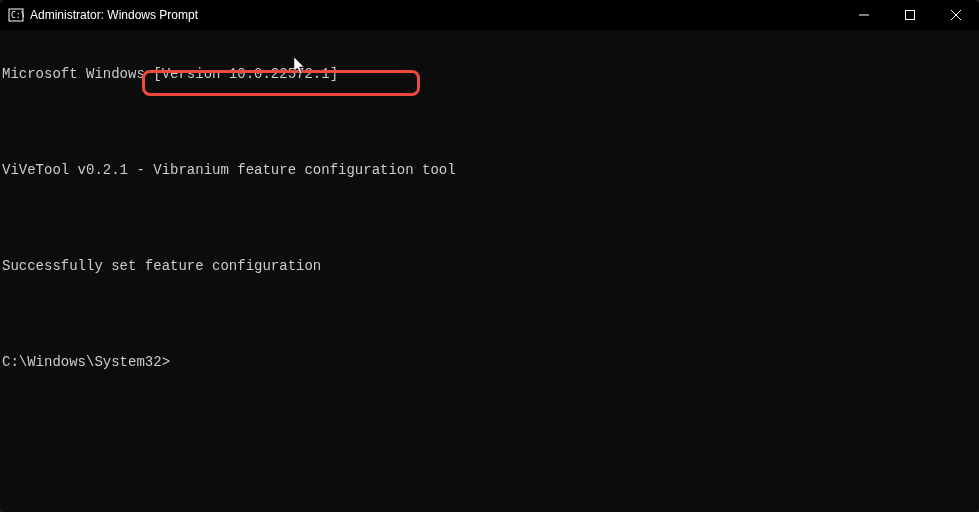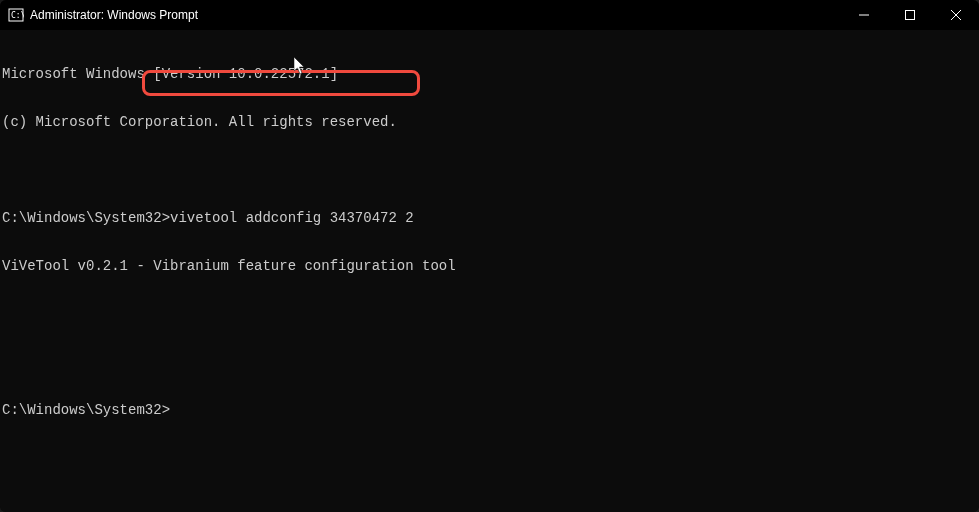--- a/index.html
+++ b/index.html
@@ -115,25 +115,24 @@
       <div class="window-control close">
         <svg width="10" height="10" viewBox="0 0 10 10">
           <line x1="0" y1="0" x2="10" y2="10" stroke="#ffffff" stroke-width="1"></line>
           <line x1="10" y1="0" x2="0" y2="10" stroke="#ffffff" stroke-width="1"></line>
         </svg>
       </div>
     </div>
   </div>
   <div class="terminal-content">
     <span class="terminal-line">Microsoft Windows [Version 10.0.22572.1]</span>
-    <span class="terminal-line">(c) Microsoft Corporation. All rights reserved.</span>
     <span class="terminal-line"></span>
-    <span class="terminal-line"><span>C:\Windows\System32&gt;</span><span>vivetool addconfig 34370472 2</span></span>
     <span class="terminal-line">ViVeTool v0.2.1 - Vibranium feature configuration tool</span>
     <span class="terminal-line"></span>
+    <span class="terminal-line">Successfully set feature configuration</span>
     <span class="terminal-line"></span>
     <span class="terminal-line"><span>C:\Windows\System32&gt;</span><span></span></span>
 
     <div class="highlight-box" style="top: 40px; left: 142px; width: 278px; height: 26px;"></div>
     <div class="cursor-img" style="top: 11px; left: 244px;">
       <svg viewBox="0 0 12 18">
         <path d="M0 0 L0 14 L3.5 11 L6 17 L8 16 L5.5 10 L10 10 Z" fill="#ffffff" stroke="#000000" stroke-width="0.5"></path>
       </svg>
     </div>
   </div>

